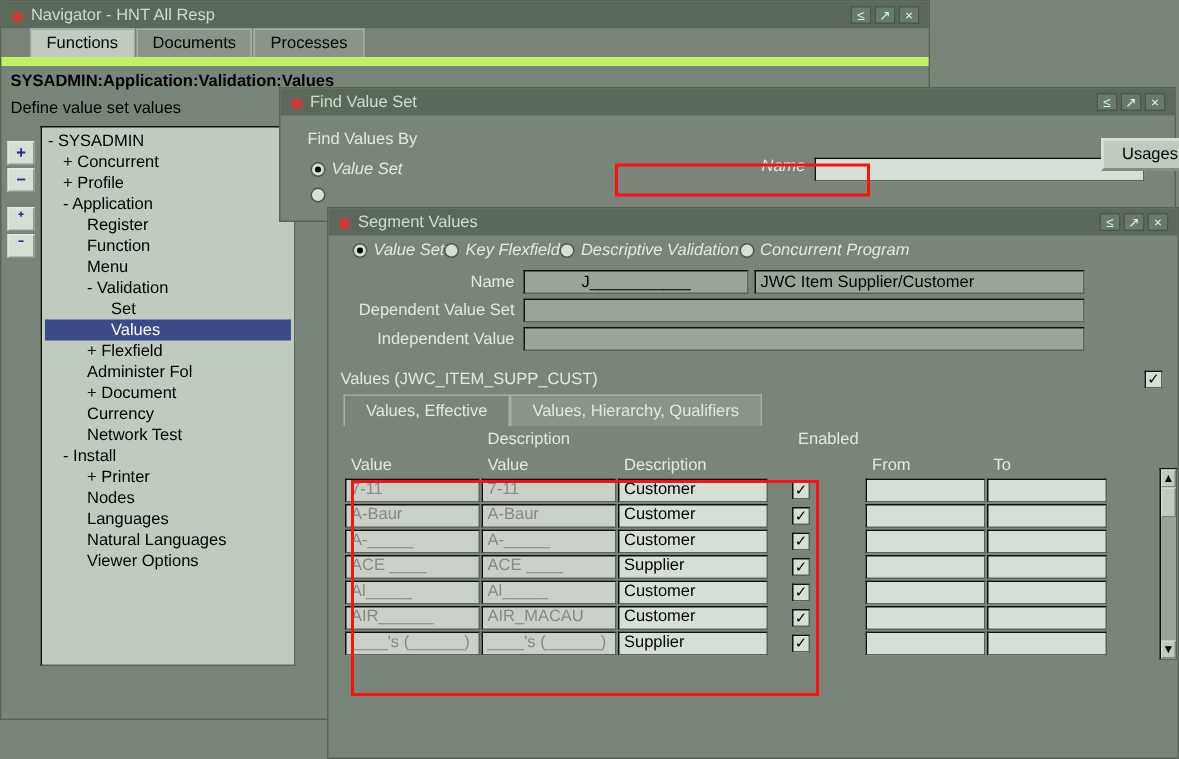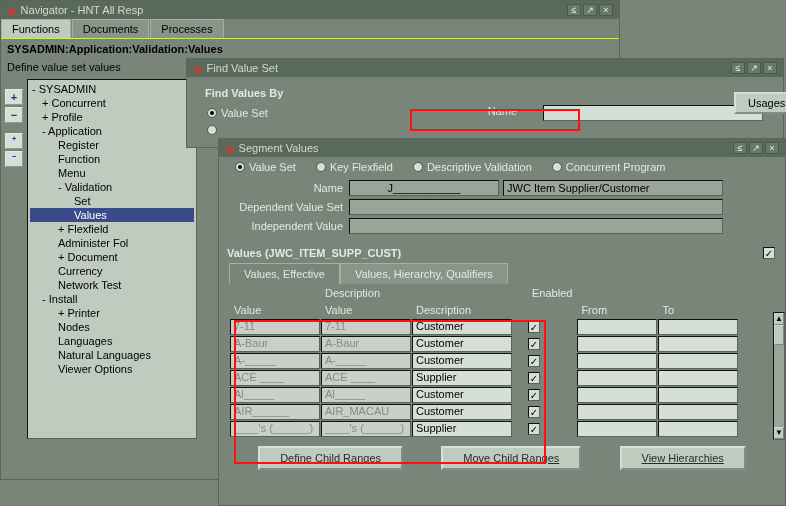--- a/index.html
+++ b/index.html
@@ -4,21 +4,21 @@
 <style>
   * { box-sizing: border-box; font-family: Arial, sans-serif; font-size: 11px; }
   body { margin: 0; width: 786px; height: 506px; background: #7a857a; position: relative; overflow: hidden; }
   
   .window { position: absolute; background: #7a857a; border: 1px solid #5a655a; }
   .titlebar { background: #5a6a5a; color: #cfdccf; padding: 3px 6px; display: flex; align-items: center; height: 18px; }
   .titlebar .title { flex: 1; }
   .titlebar .wbtns { display: flex; gap: 2px; }
   .titlebar .wbtn { width: 14px; height: 12px; background: #6a7a6a; border: 1px solid #4a5a4a; color: #cfd; display: flex; align-items: center; justify-content: center; font-size: 9px; cursor: pointer; }
   
-  .tabs { display: flex; background: #7a857a; border-bottom: 1px solid #bef264; }
+  .tabs { display: flex; background: #7a857a; border-bottom: 6px solid #bef264; padding-left: 19px; }
   .tab { padding: 3px 10px; background: #8a958a; border: 1px solid #a5b0a5; border-bottom: none; margin-right: 1px; cursor: pointer; }
   .tab.active { background: #c0cbc0; }
   
   .breadcrumb { padding: 4px 6px; font-weight: bold; color: #000; }
   .subtitle { padding: 2px 6px; color: #000; }
   
   .treectrl-area { display: flex; padding: 4px; }
   .tree-btns { display: flex; flex-direction: column; gap: 4px; margin-right: 4px; margin-top: 10px; }
   .tree-btns-group { display: flex; flex-direction: column; gap: 2px; margin-bottom: 6px; }
   .tbtn { width: 18px; height: 16px; background: #d6dfd6; border: 1px outset #e0eae0; text-align: center; line-height: 14px; color: #2a2a8a; font-weight: bold; cursor: pointer; }
@@ -28,27 +28,27 @@
   .ind1 { padding-left: 12px; }
   .ind2 { padding-left: 28px; }
   .ind3 { padding-left: 44px; }
   .tree-node.sel { background: #3a4a8a; color: #fff; }
   
   .form-area { padding: 6px 10px; }
   .form-row { display: flex; align-items: center; margin: 3px 0; }
   .form-label { width: 120px; text-align: right; padding-right: 6px; color: #e0eae0; }
   .form-input { background: #d6dfd6; border: 1px inset #5a655a; height: 16px; padding: 1px 3px; color: #000; }
   .form-input.ro { background: #9aa59a; }
-  .radio-row { display: flex; gap: 20px; padding: 2px 10px; }
+  .radio-row { display: flex; padding: 2px 10px; font-style: italic; }
   .radio-item { display: flex; align-items: center; gap: 4px; color: #e0eae0; }
   .radio { width: 10px; height: 10px; border-radius: 50%; border: 1px solid #4a5a4a; background: #d6dfd6; }
   .radio.sel::after { content: ""; display: block; width: 4px; height: 4px; background: #000; border-radius: 50%; margin: 2px; }
   .radio-row2 { padding: 4px 16px; }
   
-  .section-label { color: #e0eae0; font-weight: bold; padding: 4px 8px; }
+  .section-label { color: #e0eae0; font-weight: normal; padding: 4px 8px; }
   
   .red-box { border: 2px solid #ff1010; position: absolute; pointer-events: none; }
   
   .val-tabs { display: flex; margin-left: 10px; }
   .vtab { padding: 4px 14px; background: #8a958a; border: 1px solid #a5b0a5; border-bottom: none; cursor: pointer; color: #e0eae0; }
   .vtab.active { background: #7a857a; color: #e0eae0; }
   
   .grid-wrap { padding: 0 10px; }
   .grid { background: #7a857a; }
   .grid th { text-align: left; color: #e0eae0; font-weight: normal; padding: 2px 4px; }
@@ -378,21 +378,16 @@
           </tr>
         </tbody>
     </table>
     <div class="scrollbar" style="position:absolute;right:0;top:28px;width:12px;height:128px;">
       <div class="arr" style="top:0;">▲</div>
       <div class="thumb" style="top:12px;height:20px;left:0;right:0;"></div>
       <div class="arr" style="bottom:0;">▼</div>
     </div>
   </div>
 
-  <div class="btn-row">
-    <div class="action-btn">Define Child Ranges</div>
-    <div class="action-btn">Move Child Ranges</div>
-    <div class="action-btn">View Hierarchies</div>
-  </div>
 </div>
 
 <div class="red-box" style="left:410px;top:109px;width:170px;height:22px;"></div>
 <div class="red-box" style="left:234px;top:320px;width:312px;height:144px;"></div>
 
 </body></html>

